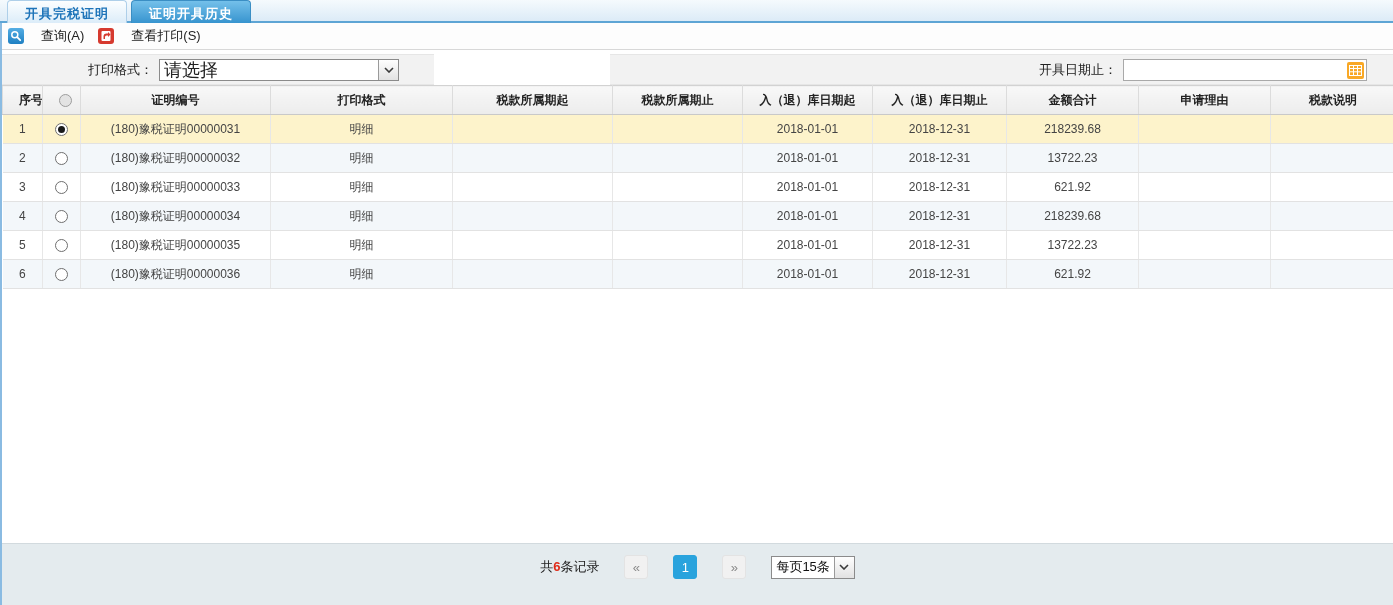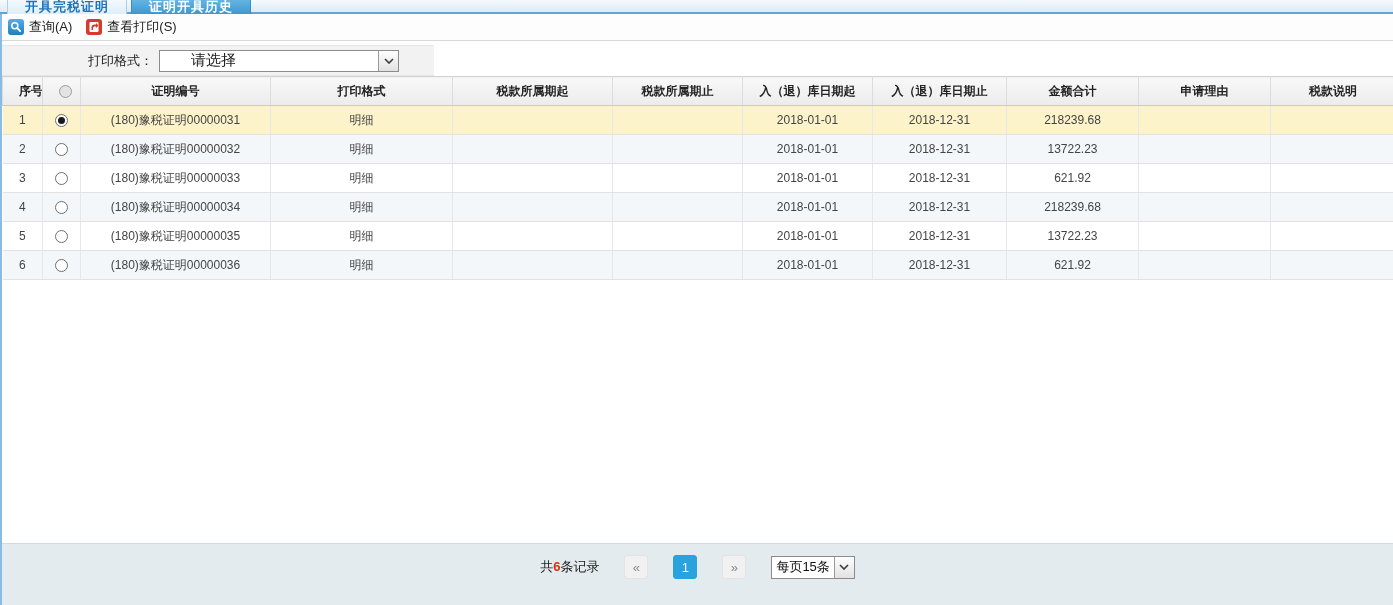--- a/index.html
+++ b/index.html
@@ -5,23 +5,23 @@
   * { box-sizing: border-box; margin: 0; padding: 0; }
   html,body { width:1393px; height:605px; }
   body {
     font-family: "Liberation Sans", "DejaVu Sans", sans-serif;
     font-size: 12px; color:#333; background:#fff; overflow:hidden;
   }
   .page { display:flex; flex-direction:column; height:605px; }
 
   
   .tabbar {
-    height:14px; background:linear-gradient(#f5fafd,#dcebf7);
+    height:23px; background:linear-gradient(#f5fafd,#dcebf7);
     border-bottom:2px solid #5ea5d5;
-    display:flex; align-items:center; padding-left:7px;
+    display:flex; align-items:flex-start; padding-left:7px;
   }
   .tab {
     height:26px; line-height:25px; padding:0 17px; margin-right:4px;
     border-radius:4px 4px 0 0; font-weight:bold; font-size:13px; cursor:pointer;
     letter-spacing:1px;
   }
   .tab.inactive {
     background:linear-gradient(#fcfeff,#d7eaf8);
     border:1px solid #aecfe9; border-bottom:none; color:#1e74b9;
   }
@@ -30,38 +30,38 @@
     border:1px solid #3a8ec4; border-bottom:none; color:#fff;
   }
 
   .content { flex:1; display:flex; flex-direction:column; border-left:2px solid #8abbe2; }
 
   
   .toolbar {
     height:27px; background:#fdfdfd; border-bottom:1px solid #d8d8d8;
     display:flex; align-items:center; padding-left:6px; gap:14px;
   }
-  .toolbtn { display:flex; align-items:center; gap:5px; cursor:pointer; color:#222; font-size:13px; }
+  .toolbtn { display:flex; align-items:center; gap:17px; cursor:pointer; color:#222; font-size:13px; }
 
   
   .filterbar { height:35px; background:#fff; display:flex; padding-top:4px;gap:40px; }
   .fcell {
     background:#f2f2f2; border-top:1px solid #e6e6e6; border-bottom:1px solid #e6e6e6;
     display:flex; align-items:center; justify-content:flex-end; height:31px;
   }
   .fcell.c1 { width:432px; padding-right:35px; }
   .fgap { width:28px; background:#fff; }
   .fcell.c2 { width:476px; padding-right:31px; }
   .fcell.c3 { flex:1; padding-right:26px; }
   .flabel { font-size:13px; color:#222; margin-right:6px; white-space:nowrap; }
   .selectbox {
     width:240px; height:22px; background:#fff; border:1px solid #8b8b8b;
     display:flex; align-items:center; cursor:pointer;
   }
-  .selectbox .seltext { flex:1; padding-left:4px; font-size:15px; color:#222;margin-left:27px; }
+  .selectbox .seltext { flex:1; padding-left:4px; font-size:18px; color:#222; }
   .selbtn {
     width:20px; align-self:stretch; border-left:1px solid #9a9a9a;
     background:linear-gradient(#fefefe,#e2e2e2);
     display:flex; align-items:center; justify-content:center;
   }
   .dateinput {
     width:244px; height:22px; background:#fff; border:1px solid #a9a9a9;
     position:relative; display:flex; align-items:center;
   }
   .dateinput input {
@@ -165,20 +165,36 @@
           <span class="seltext">请选择</span>
           <span class="selbtn">
             <svg width="10" height="6" viewBox="0 0 10 6">
                 <polyline points="1,1 5,5 9,1" fill="none" stroke="#3a3a3a" stroke-width="1.6"></polyline>
               </svg>
           </span>
         </div>
       </div>
       <div class="fgap"></div>
       <div class="fgap"></div>
+      <div class="fcell c3">
+        <span class="flabel">开具日期止：</span>
+        <div class="dateinput">
+          <input type="text" value="" style="">
+          <span class="calicon">
+            <svg width="17" height="17" viewBox="0 0 17 17">
+              <rect width="17" height="17" rx="2" fill="#f9a825"></rect>
+              <rect x="2.5" y="3.5" width="12" height="10" fill="none" stroke="#fff"></rect>
+              <line x1="2.5" y1="6.5" x2="14.5" y2="6.5" stroke="#fff"></line>
+              <line x1="2.5" y1="9.8" x2="14.5" y2="9.8" stroke="#fff"></line>
+              <line x1="6.5" y1="3.5" x2="6.5" y2="13.5" stroke="#fff"></line>
+              <line x1="10.5" y1="3.5" x2="10.5" y2="13.5" stroke="#fff"></line>
+            </svg>
+          </span>
+        </div>
+      </div>
     </div>
 
     <table>
       <colgroup>
         <col style="width:40px">
           <col style="width:38px">
           <col style="width:190px">
         <col style="width:182px">
           <col style="width:160px">
           <col style="width:130px">

